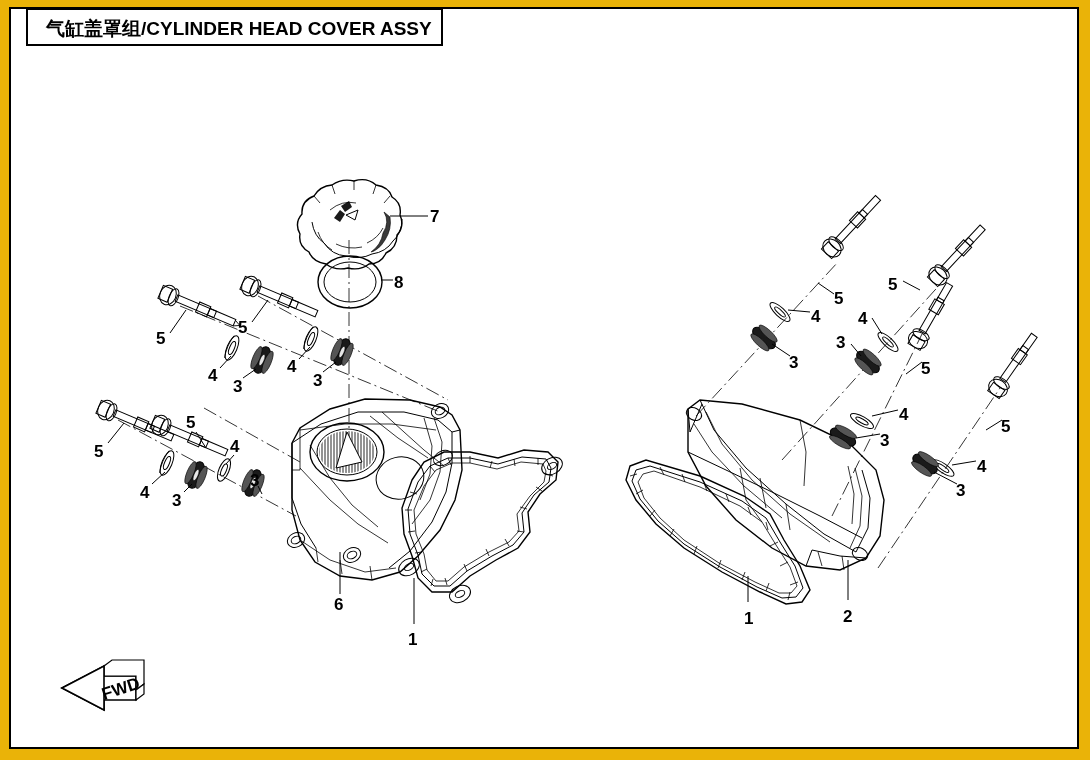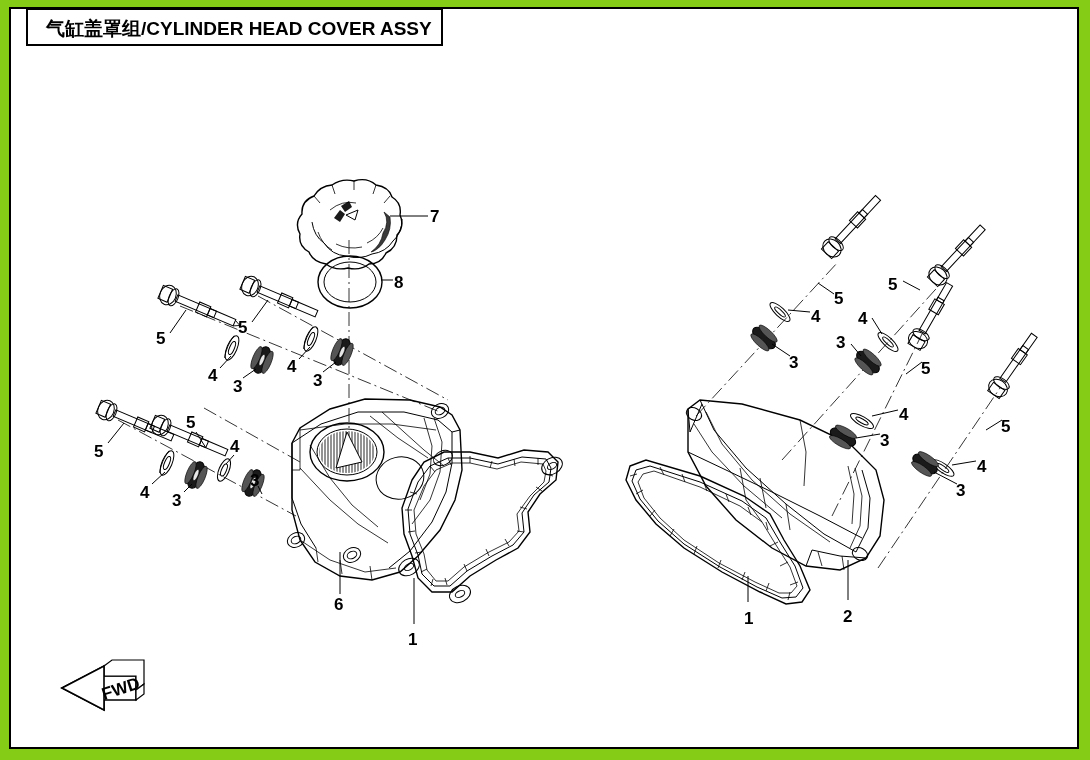--- a/index.html
+++ b/index.html
@@ -1,18 +1,18 @@
 <!DOCTYPE html>
 <html><head>
 <meta charset="utf-8">
 <style>
   html,body{margin:0;padding:0;background:#fff;}
   body{width:1090px;height:760px;overflow:hidden;
        font-family:"Liberation Sans","DejaVu Sans",sans-serif;}
-  #sheet{position:relative;width:1090px;height:760px;background:#84cc16;}
+  #sheet{position:relative;width:1090px;height:760px;background:#eab308;}
   svg{display:block;}
   .lbl{font-family:"Liberation Sans","DejaVu Sans",sans-serif;
        font-size:17px;font-weight:700;fill:#000;}
   .titletxt{font-family:"Liberation Sans","DejaVu Sans",sans-serif;
             font-size:19px;font-weight:700;fill:#000;}
   .fwdtxt{font-family:"Liberation Sans","DejaVu Sans",sans-serif;
           font-size:17px;font-weight:700;fill:#000;}
   .ln{fill:none;stroke:#000;stroke-width:1;}
   .ln2{fill:none;stroke:#000;stroke-width:1.4;}
   .thin{fill:none;stroke:#000;stroke-width:0.8;}

